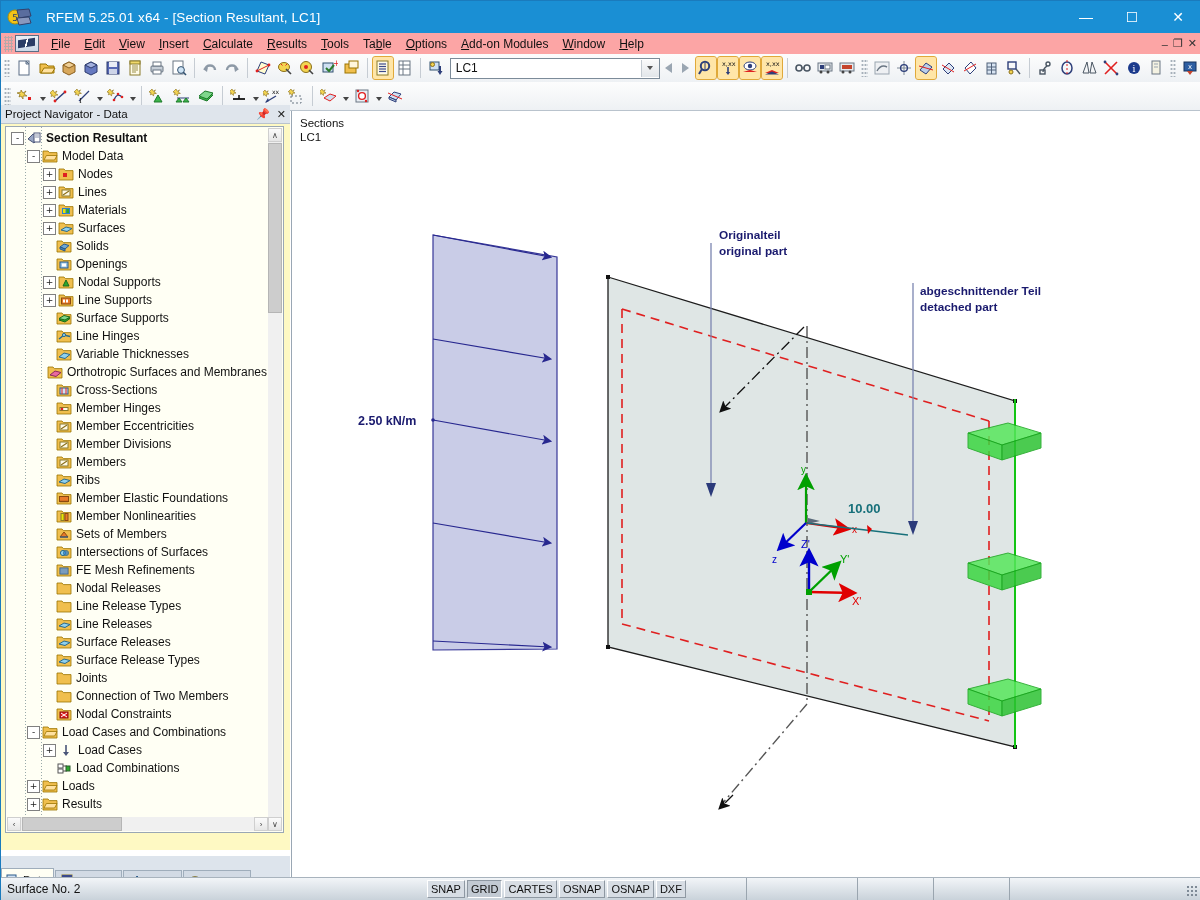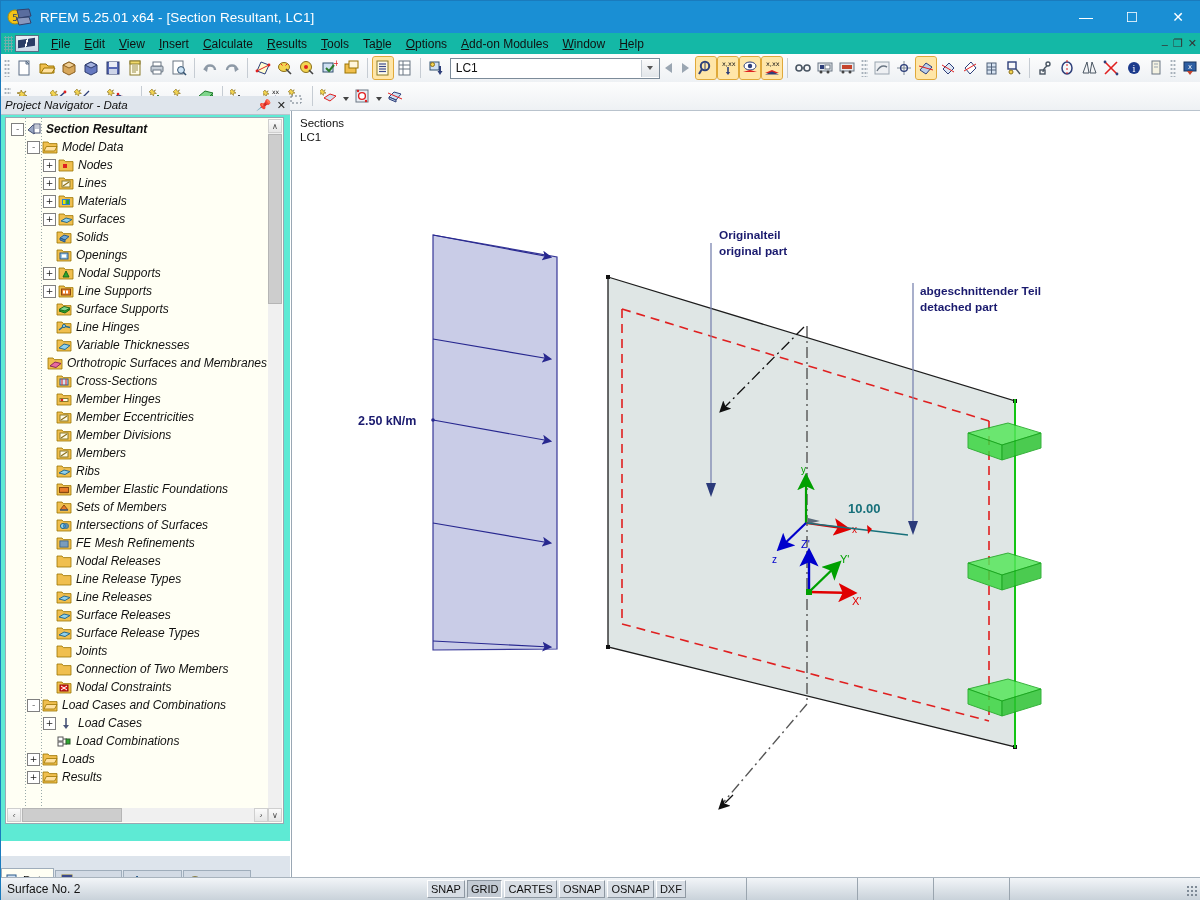--- a/index.html
+++ b/index.html
@@ -9,28 +9,28 @@
     font-family:"Liberation Sans","DejaVu Sans",sans-serif;
     font-size:12px;color:#000;background:#d6e4f0;
   }
   #app{position:relative;width:1200px;height:900px;
        background:#fff;border:1px solid #1a7bbd;box-sizing:border-box;}
 
   
   #titlebar{position:absolute;left:0;top:0;width:1200px;height:32px;
     background:#1a8fd4;display:flex;align-items:center;}
   #titlebar .tb-icon{width:26px;height:22px;margin-left:6px;position:relative;}
-  #titlebar .tb-text{color:#fff;font-size:13.5px;margin-left:7px;letter-spacing:.1px;}
+  #titlebar .tb-text{color:#fff;font-size:13.5px;margin-left:13px;letter-spacing:.1px;}
   .winbtns{position:absolute;right:0;top:0;height:32px;display:flex;}
   .winbtn{width:46px;height:32px;display:flex;align-items:center;justify-content:center;
     color:#fff;font-size:14px;}
 
   
   #menubar{position:absolute;left:0;top:32px;width:1200px;height:21px;
-    background:#14b8a6;display:flex;align-items:center;
+    background:#fca5a5;display:flex;align-items:center;
     border-bottom:1px solid #e3e3e3;}
   .gripper{width:9px;height:16px;margin:0 2px 0 3px;
      background-image:radial-gradient(circle,#9aa 1px,transparent 1.2px);
      background-size:3px 3px;opacity:.7;}
   .menulogo{width:22px;height:15px;margin-right:5px;position:relative;
     background:linear-gradient(#e9eef5,#ccd8e8);border:1px solid #5a6d85;}
   .menulogo:after{content:"";position:absolute;left:2px;top:3px;width:17px;height:8px;
     background:linear-gradient(105deg,#2b3c66 0%,#2b3c66 45%,#ffffff 46%,#ffffff 54%,#2b3c66 55%);
     transform:skewY(-9deg);}
   .menuitem{padding:2px 7px;font-size:12px;color:#111;white-space:nowrap;}
@@ -65,21 +65,21 @@
     border-left:1px solid #c3cad1;display:flex;align-items:center;justify-content:center;}
   .lcarrow:after{content:"";border-left:3.5px solid transparent;border-right:3.5px solid transparent;
     border-top:4px solid #555;}
   .navarrow{width:19px;height:20px;display:flex;align-items:center;justify-content:center;}
   .navarrow.l:after{content:"";border-top:5px solid transparent;border-bottom:5px solid transparent;
     border-right:7px solid #9aa6b2;}
   .navarrow.r:after{content:"";border-top:5px solid transparent;border-bottom:5px solid transparent;
     border-left:7px solid #9aa6b2;}
 
   
-  #nav{position:absolute;left:0;top:95px;width:289px;height:745px;background:#5eead4;font-style:italic;}
+  #nav{position:absolute;left:0;top:104px;width:289px;height:745px;background:#fef9c3;}
   #navhdr{height:18px;background:#dfe5ec;display:flex;align-items:center;
     border-bottom:1px solid #b9c3cd;}
   #navhdr .t{font-size:11.5px;padding-left:4px;color:#111;}
   #navhdr .acts{margin-left:auto;display:flex;align-items:center;padding-right:4px;gap:7px;}
   #navhdr .acts div{font-size:11px;color:#222;cursor:pointer;}
   #treewrap{position:absolute;left:4px;top:21px;width:277px;height:705px;
     background:#fffff4;border:1px solid #9aa7b4;overflow:hidden;}
   #tree{position:absolute;left:0;top:0;width:261px;height:687px;overflow:hidden;padding-top:2px;}
   .tr{height:18px;display:flex;align-items:center;white-space:nowrap;font-size:12px;color:#111;}
   .tr .lbl{padding-left:4px;}
@@ -813,20 +813,30 @@
                 <rect x="3.5" y="5.5" width="9" height="5" fill="#e87a2a" stroke="#8a4a10"></rect>
                 <path d="M4 10.5h8" stroke="#8a4a10" stroke-width="1.4"></path>
               </svg></span>
             <span class="lbl">Member Elastic Foundations</span>
           </div>
           <div class="tr">
             <span class="ind" style="width: 37px;"></span>
             <span class="dots"></span>
             <span class="ico"><svg width="16" height="15" viewBox="0 0 16 15">
                 <path d="M1 2h5l1.4 1.6H15V13H1z" fill="#f0bf4e" stroke="#9b7400" stroke-width=".8"></path>
+                <rect x="5" y="4.5" width="3" height="7" fill="#e8e800" stroke="#8a7b2a"></rect>
+                <rect x="9" y="4.5" width="3" height="7" fill="#e87a2a" stroke="#8a4a10"></rect>
+              </svg></span>
+            <span class="lbl">Member Nonlinearities</span>
+          </div>
+          <div class="tr">
+            <span class="ind" style="width: 37px;"></span>
+            <span class="dots"></span>
+            <span class="ico"><svg width="16" height="15" viewBox="0 0 16 15">
+                <path d="M1 2h5l1.4 1.6H15V13H1z" fill="#f0bf4e" stroke="#9b7400" stroke-width=".8"></path>
                 <polygon points="4,10 8,5 12,10" fill="#e87a2a" stroke="#8a4a10"></polygon>
                 <line x1="4" y1="10" x2="12" y2="10" stroke="#2a5a8a" stroke-width="1.2"></line>
               </svg></span>
             <span class="lbl">Sets of Members</span>
           </div>
           <div class="tr">
             <span class="ind" style="width: 37px;"></span>
             <span class="dots"></span>
             <span class="ico"><svg width="16" height="15" viewBox="0 0 16 15">
                 <path d="M1 2h5l1.4 1.6H15V13H1z" fill="#f0bf4e" stroke="#9b7400" stroke-width=".8"></path>

